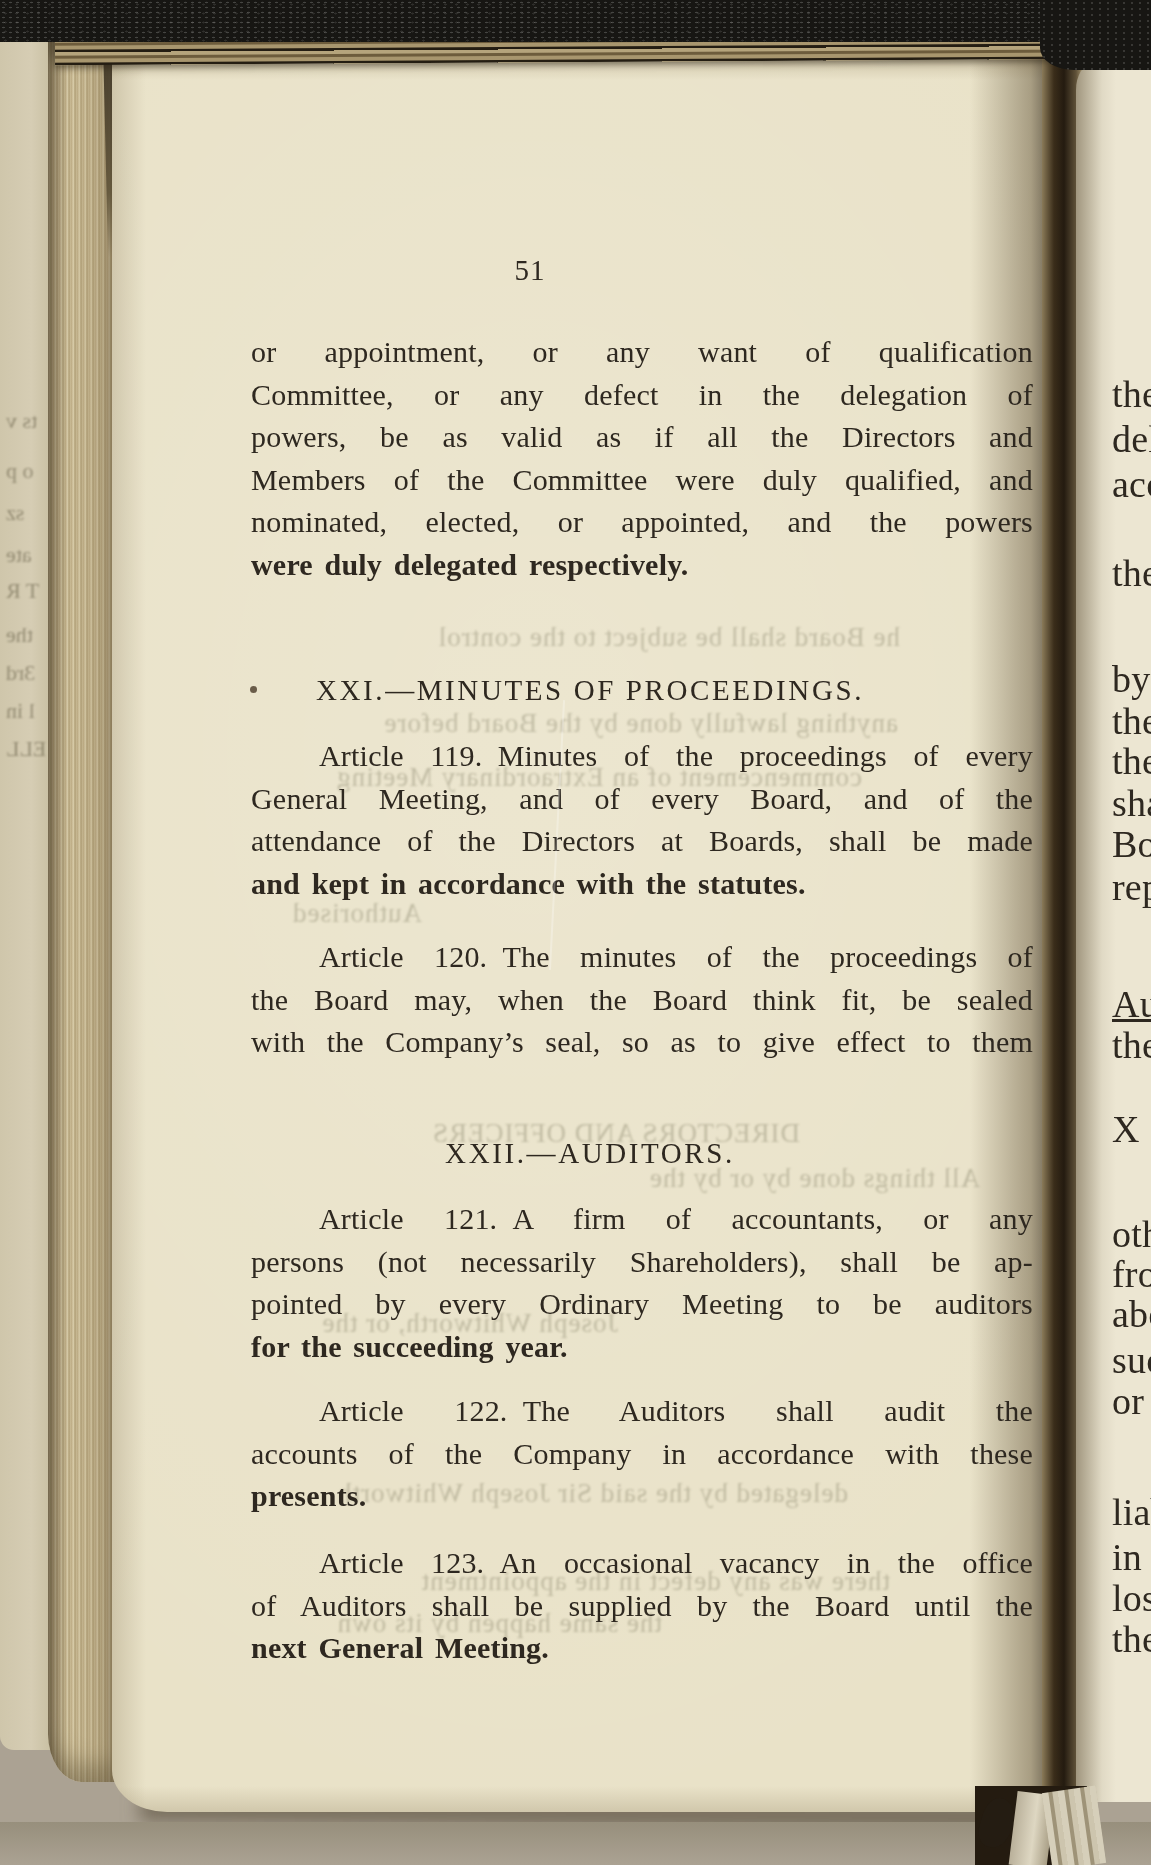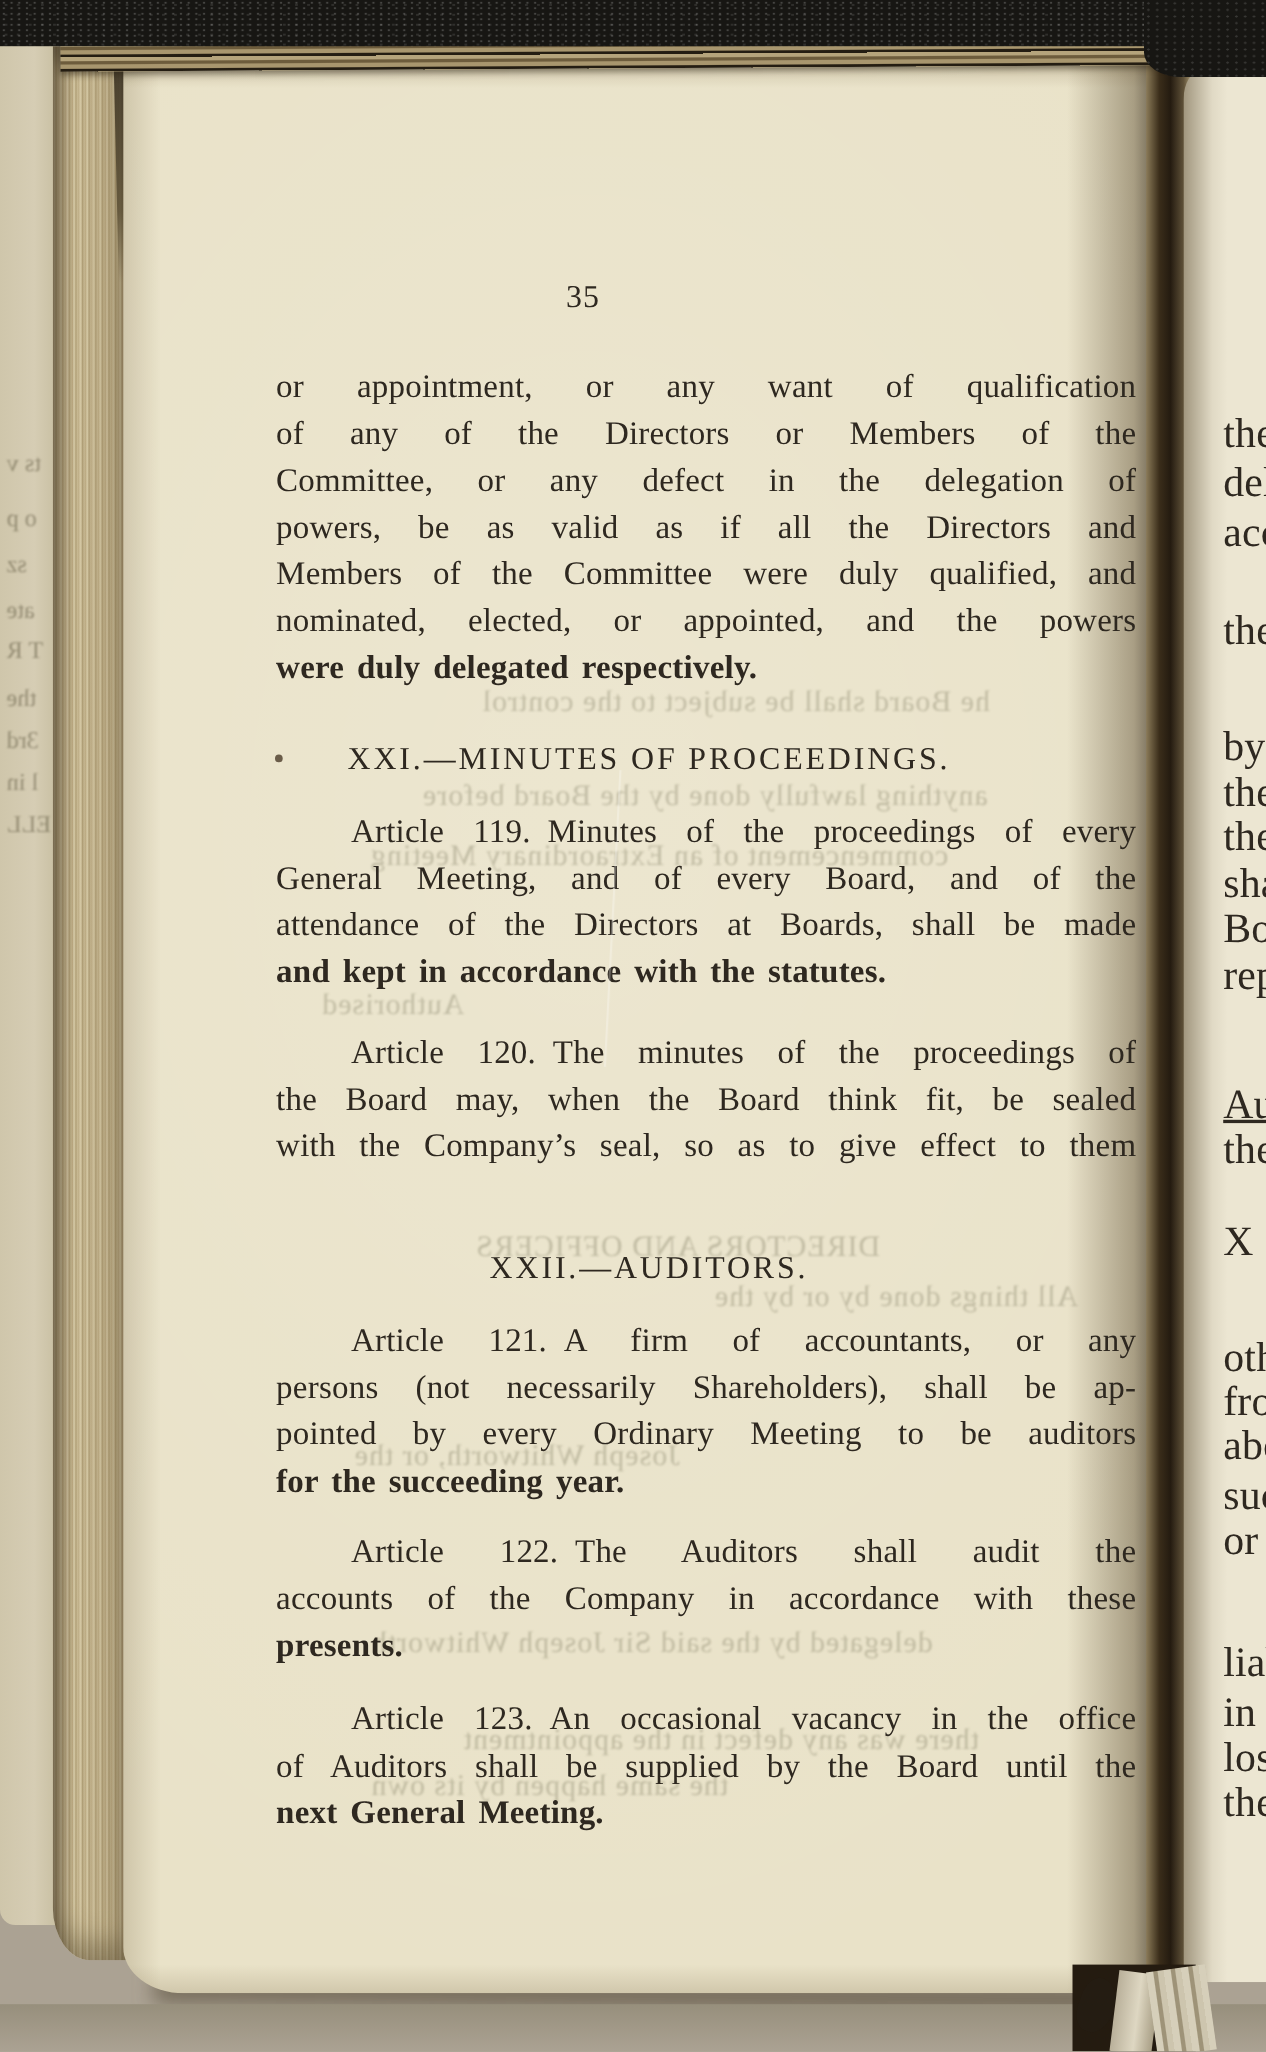--- a/index.html
+++ b/index.html
@@ -170,25 +170,24 @@
       <div class="ghost" style="top: 762px; left: 262px; width: 600px;">commencement of an Extraordinary Meeting</div>
       <div class="ghost" style="top: 898px; left: 232px; width: 190px;">Authorised</div>
       <div class="ghost" style="top: 1118px; left: 305px; width: 495px;">DIRECTORS AND OFFICERS</div>
       <div class="ghost" style="top: 1163px; left: 560px; width: 420px;">All things done by or by the</div>
       <div class="ghost" style="top: 1308px; left: 218px; width: 400px;">Joseph Whitworth, or the</div>
       <div class="ghost" style="top: 1478px; left: 218px; width: 630px;">delegated by the said Sir Joseph Whitworth</div>
       <div class="ghost" style="top: 1566px; left: 300px; width: 590px;">there was any defect in the appointment</div>
       <div class="ghost" style="top: 1608px; left: 232px; width: 430px;">the same happen by its own</div>
     </div>
 
-  <div class="page-number">35</div>
+  <div class="page-number">51</div>
   <div class="text-column">
       <div class="paragraph" style="top: 331px;">
         <div class="line">or appointment, or any want of qualification</div>
-        <div class="line">of any of the Directors or Members of the</div>
         <div class="line">Committee, or any defect in the delegation of</div>
         <div class="line">powers, be as valid as if all the Directors and</div>
         <div class="line">Members of the Committee were duly qualified, and</div>
         <div class="line">nominated, elected, or appointed, and the powers</div>
         <div class="line last">were duly delegated respectively.</div>
       </div>
       <div class="heading" style="top: 670px;">XXI.—MINUTES OF PROCEEDINGS.</div>
       <div class="paragraph" style="top: 735px;">
         <div class="line indent">Article 119. Minutes of the proceedings of every</div>
         <div class="line">General Meeting, and of every Board, and of the</div>

